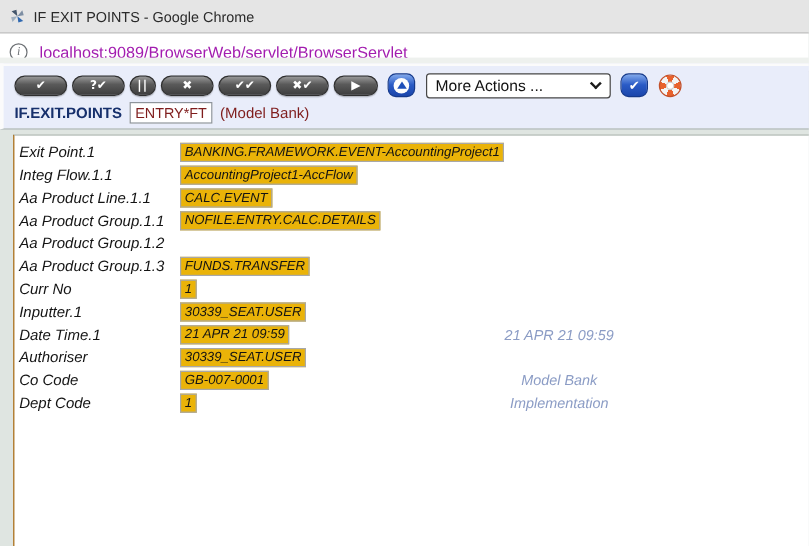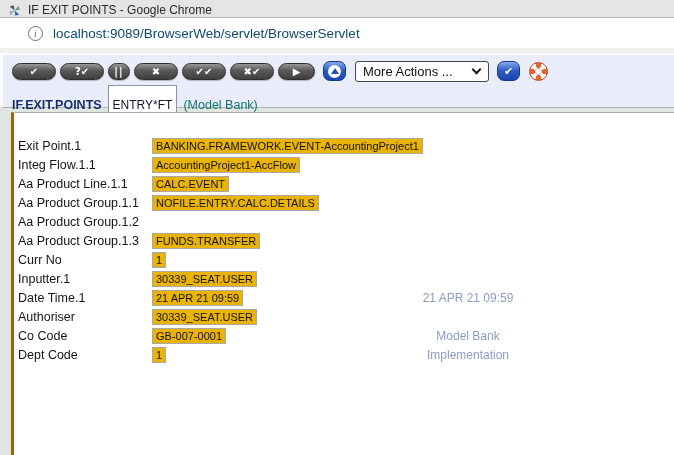--- a/index.html
+++ b/index.html
@@ -1,25 +1,25 @@
 <!DOCTYPE html>
 <html><head>
 <meta charset="utf-8">
 <style>
   * { margin:0; padding:0; box-sizing:border-box; }
   html,body { width:674px; height:455px; overflow:hidden;
     font-family:"Liberation Sans","DejaVu Sans",sans-serif; background:#dfe5e1; }
 
   
-  .titlebar { height:18px; background:#e5e5e5; border-bottom:1px solid #b7b7b7;
-    display:flex; align-items:flex-end; gap:7px; padding-left:8px;
+  .titlebar { height:28px; background:#e5e5e5; border-bottom:1px solid #b7b7b7;
+    display:flex; align-items:center; gap:7px; padding-left:8px;
     font-size:12px; color:#2a2a2a; }
   .urlbar { height:32px; background:#ffffff; border-bottom:1px solid #c9c9c9;
-    display:flex; align-items:center; gap:10px; padding-left:28px;
-    font-size:13.5px; color:#0c4a6e; }
+    display:flex; align-items:center; gap:10px; padding-left:8px;
+    font-size:13.5px; color:#a21caf; }
   .info-icon { width:15px; height:15px; border-radius:50%;
     border:1.5px solid #6b6f73; color:#6b6f73; font-size:10px; font-style:italic;
     font-family:"Liberation Serif",serif; display:flex; align-items:center;
     justify-content:center; flex:0 0 auto; }
   .info-icon::before { content:"i"; }
 
   
   .t24-top { position:absolute; left:0; right:0; top:48px; height:5px; background:#eef1ee; }
   .t24-header { position:absolute; left:0; right:0; top:53px; height:55px;
     background:#e9edfa; border-left:3px solid #fbfbfb; border-top:2px solid #fbfbfb;
@@ -35,46 +35,46 @@
   .bluebtn { height:20px; width:23px; border-radius:7px; border:1px solid #15398a;
     background:linear-gradient(#83aaec, #2a5bc6 48%, #1b46ab);
     display:flex; align-items:center; justify-content:center; cursor:pointer;
     color:#fff; font-size:11px; font-weight:bold;
     font-family:"DejaVu Sans",sans-serif; flex:0 0 auto; }
   .upbtn { margin-left:4px; }
   .upbtn .circ { width:13px; height:13px; border-radius:50%; background:#fdfdfd;
     display:flex; align-items:center; justify-content:center; }
   .upbtn .arrow { width:0; height:0; border-left:4px solid transparent;
     border-right:4px solid transparent; border-bottom:6px solid #1d4fb8; }
-  .dropdown { margin-left:5px; width:134px; height:21px; background:#fff;
+  .dropdown { margin-left:5px; width:154px; height:21px; background:#fff;
     border:1px solid #474747; border-radius:3px; display:flex; align-items:center;
     justify-content:space-between; padding:0 8px 0 7px; font-size:13px; color:#111;
     cursor:pointer; }
   .chev { width:7px; height:7px; border-right:2px solid #1a1a1a;
     border-bottom:2px solid #1a1a1a; transform:rotate(45deg); margin-top:-4px; }
   .confirmbtn { margin-left:4px; }
   .lifering { margin-left:5px; width:19px; height:19px; border-radius:50%;
     position:relative; cursor:pointer; border:1px solid #c2502a;
     background:conic-gradient(from 22deg,
       #f4f4f4 0 45deg, #e8622d 45deg 90deg, #f4f4f4 90deg 135deg,
       #e8622d 135deg 180deg, #f4f4f4 180deg 225deg, #e8622d 225deg 270deg,
       #f4f4f4 270deg 315deg, #e8622d 315deg 360deg); }
   .lifering::after { content:""; position:absolute; inset:5px; background:#fff;
     border-radius:50%; border:1px solid #cfcfcf; }
 
   .record-row { display:flex; align-items:center; gap:6px; padding-left:9px; margin-top:4px;text-align:center; }
   .app-name { font-size:12.5px; font-weight:bold; color:#17306c; }
-  .record-id { font-size:12px; color:#0f172a; background:#ffffff;
-    border:1px solid #8e949b; padding:12px 4px; }
-  .bank-name { font-size:12.5px; color:#0f766e; }
+  .record-id { font-size:12px; color:#7f1d1d; background:#ffffff;
+    border:1px solid #8e949b; padding:1px 4px; }
+  .bank-name { font-size:12.5px; color:#7f1d1d; }
 
   
   .panel { position:absolute; left:11px; top:112px; right:0; bottom:0;
-    background:#ffffff; border-left:3px solid #a16207; border-top:1px solid #a9b3ad;
-    padding:23px 0 0 4px; }
+    background:#ffffff; border-left:1px solid #a16207; border-top:1px solid #a9b3ad;
+    padding:4px 0 0 4px;font-style:italic; }
   .form-row { height:19px; display:flex; align-items:center; position:relative; }
   .flabel { width:134px; flex:0 0 auto; font-size:12.5px; color:#141414; }
   .fvalue { display:inline-block; font-size:11px; color:#131313;
     background:#eab308; border:1px solid #a8a8a8; padding:1px 3px;
     line-height:12px; white-space:nowrap; }
   .fenrich { position:absolute; left:385px; width:130px; text-align:center;
     font-size:12px; color:#8b9cc5; white-space:nowrap; }
 </style>
 </head>
 <body>

